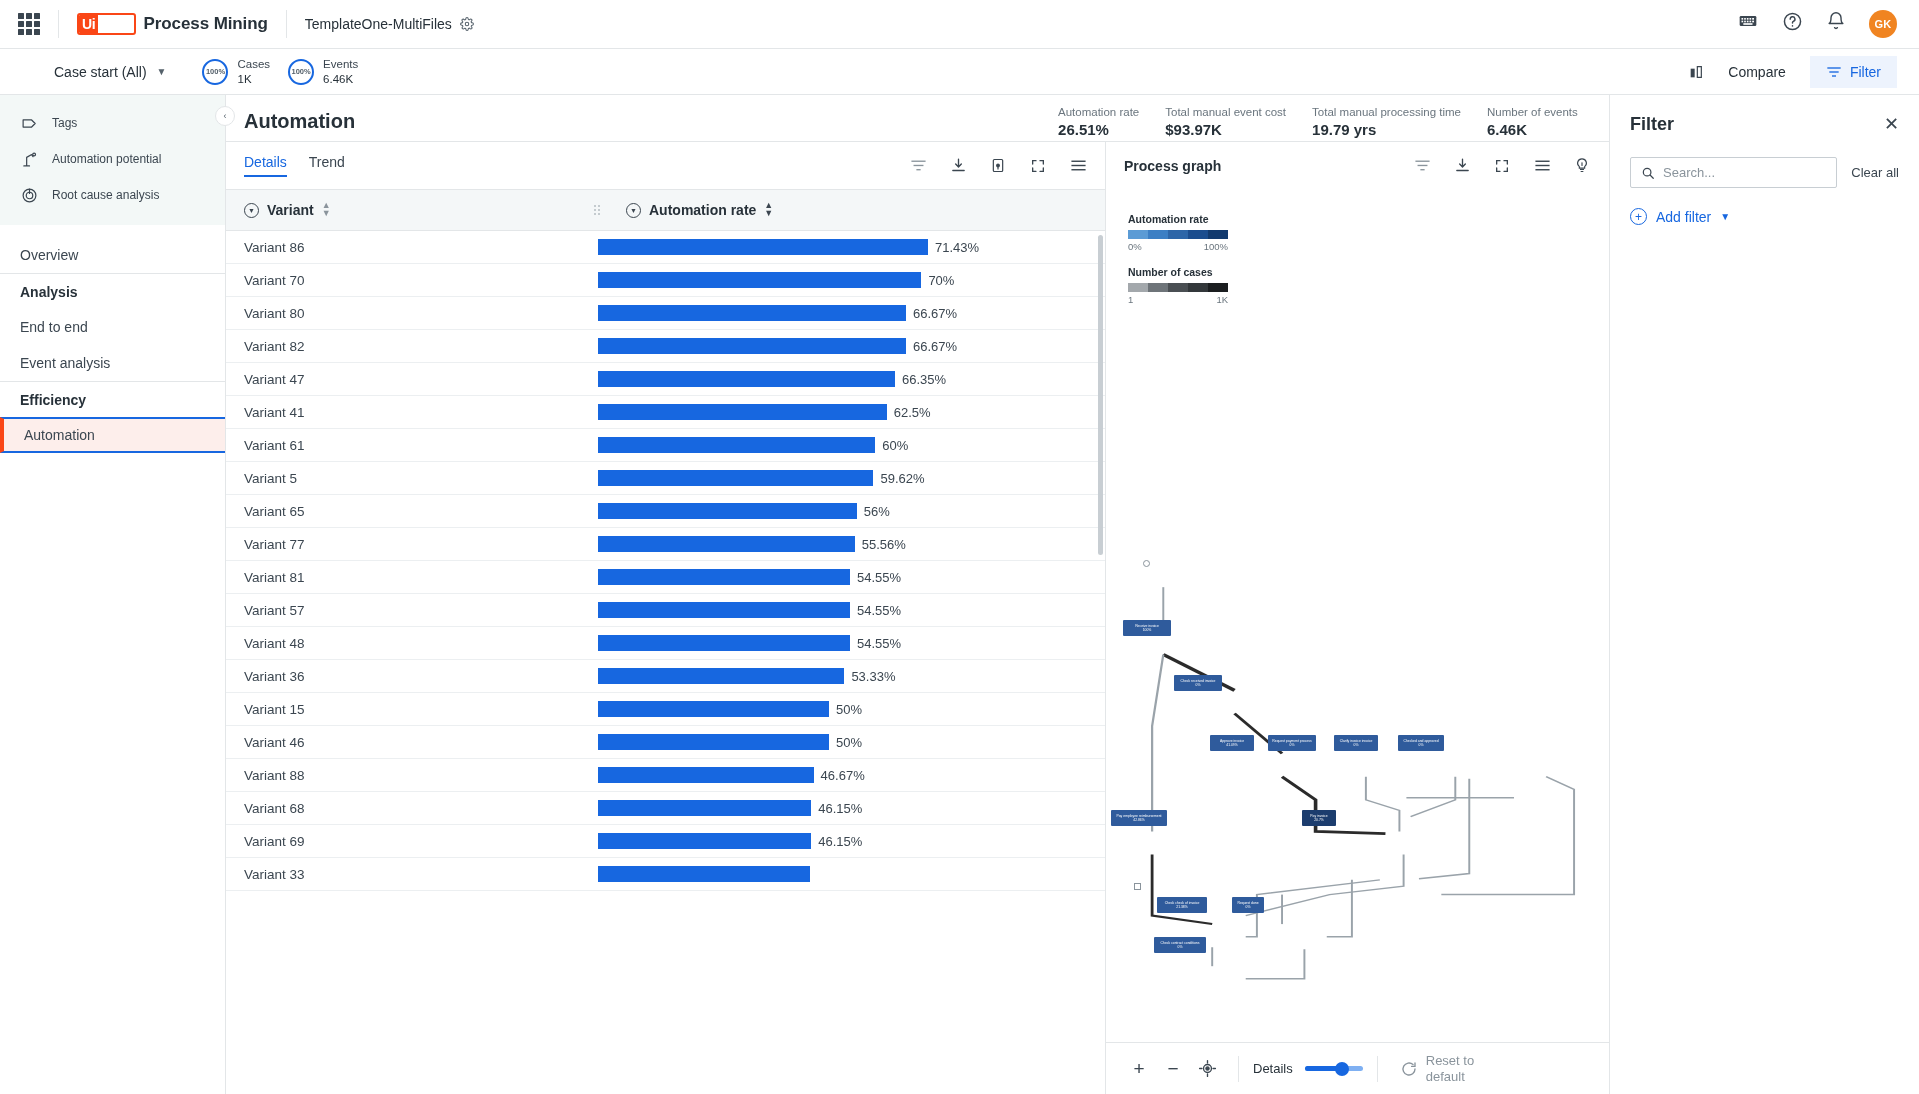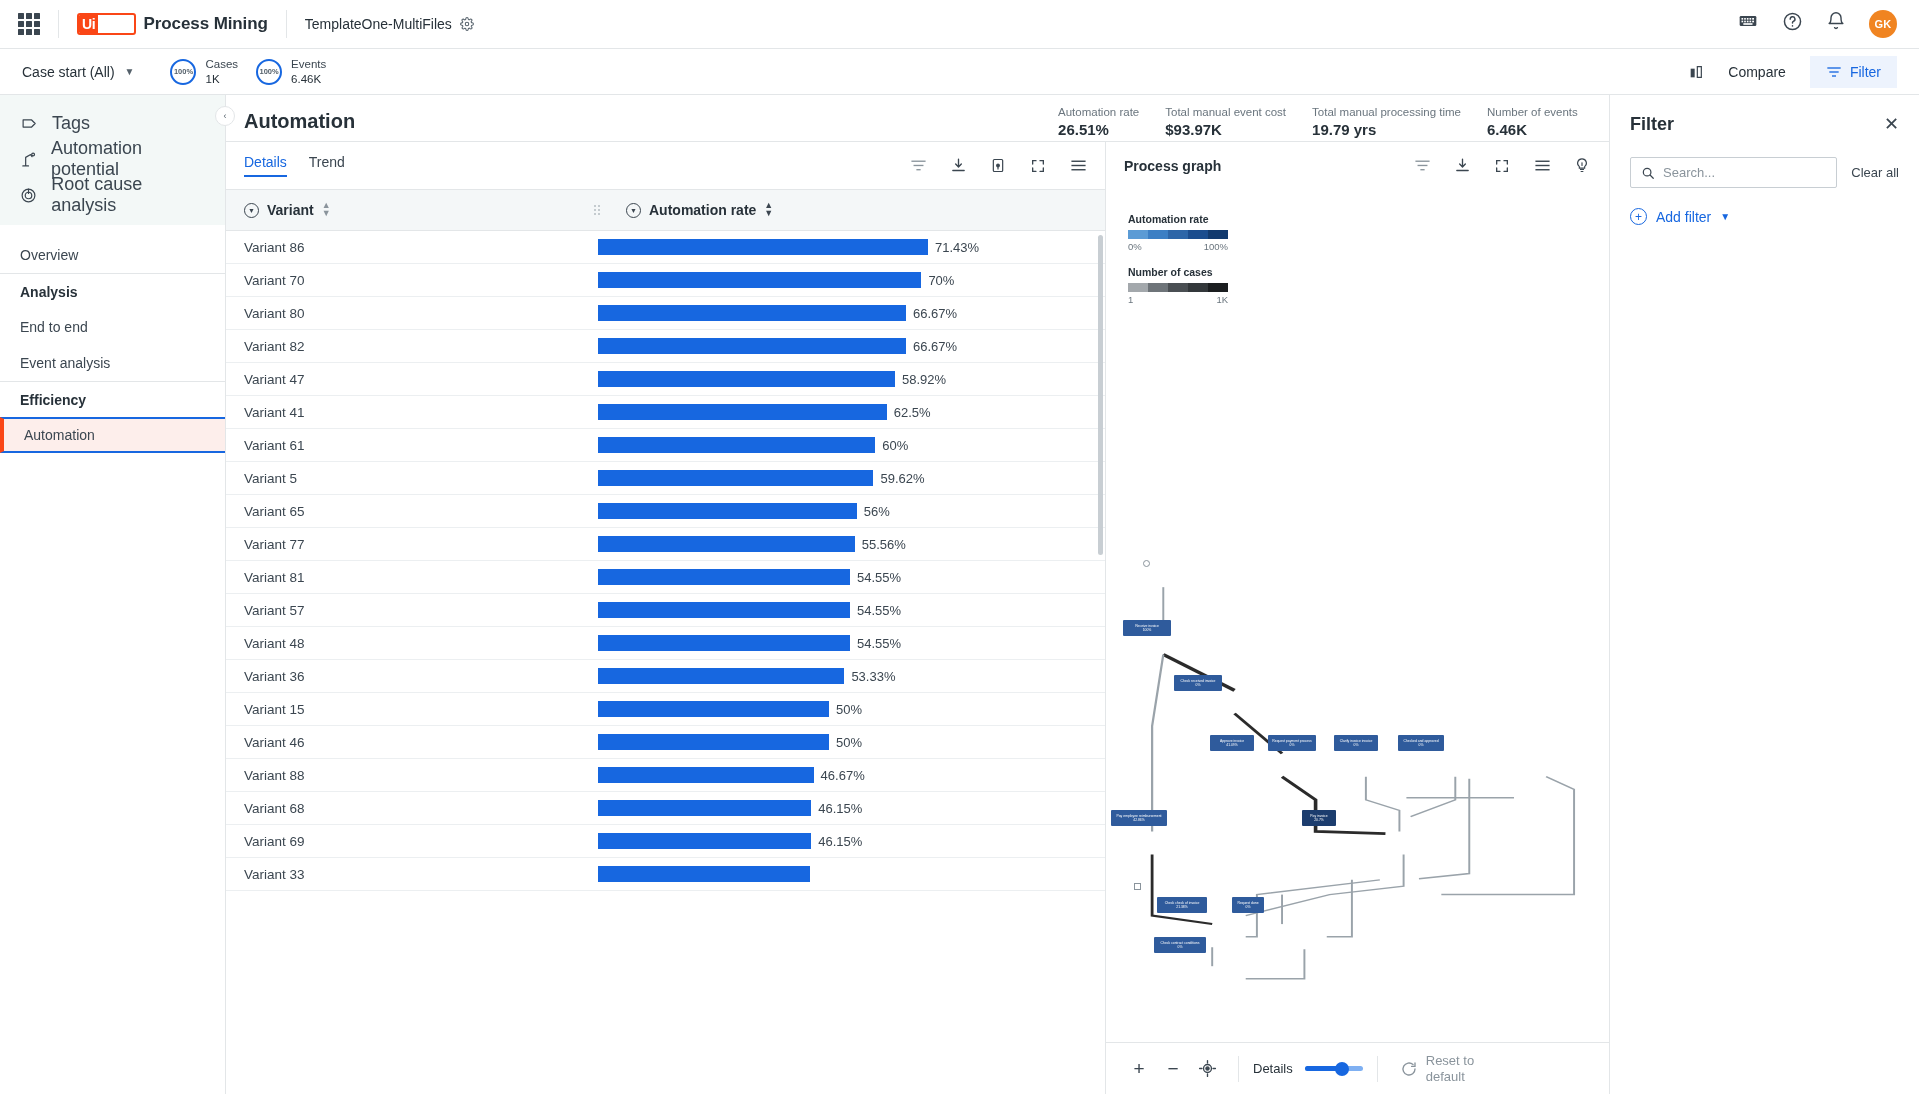--- a/index.html
+++ b/index.html
@@ -42,21 +42,21 @@
   .avatar { width:28px; height:28px; border-radius:50%; background:#f08421;
     color:#fff; font-size:11px; font-weight:700; display:flex;
     align-items:center; justify-content:center; cursor:pointer; letter-spacing:.3px;}
 
   
   .filterbar {
     height:46px; display:flex; align-items:center; gap:0;
     border-bottom:1px solid #e3e6e8; background:#fff; padding:0 22px 0 22px;
   }
   .casestart { font-size:14px; color:#273139; display:flex; align-items:center;
-    gap:10px; cursor:pointer; }
+    gap:10px; cursor:pointer;margin-left:32px; }
   .chev { font-size:10px; color:#55616b; }
   .kpi-mini { display:flex; align-items:center; gap:9px; margin-left:36px;}
   .donut { width:26px; height:26px; border-radius:50%;
     border:2.5px solid #1767e0; display:flex; align-items:center;
     justify-content:center; font-size:7.5px; color:#55616b; font-weight:600;}
   .kmini-txt { line-height:1.22; }
   .kmini-txt .l { font-size:11.5px; color:#3b4650; }
   .kmini-txt .v { font-size:11.5px; color:#273139; }
   .fb-right { margin-left:auto; display:flex; align-items:center; gap:14px;}
   .compare-btn { display:flex; align-items:center; gap:24px; font-size:14px;
@@ -65,21 +65,21 @@
     color:#1767e0; background:#edf3fd; padding:8px 16px; cursor:pointer; font-weight:400;}
 
   
   .body { display:flex; height: calc(1094px - 49px - 46px); }
 
   
   .sidebar { width:226px; flex:0 0 226px; background:#fff;
     border-right:1px solid #e3e6e8; position:relative; }
   .side-top { background:#f3f8f7; padding:10px 0 12px 0; }
   .side-item { display:flex; align-items:center; gap:14px; height:36px;
-    padding:0 20px; font-size:18px; color:#3b4650; cursor:pointer;}
+    padding:0 20px; font-size:12px; color:#3b4650; cursor:pointer;}
   .side-item .ico { width:18px; height:18px; display:flex; align-items:center;
     justify-content:center; color:#3b4650;}
   .side-plain { height:36px; display:flex; align-items:center; padding:0 20px;
     font-size:14px; color:#3b4650; cursor:pointer; }
   .side-head { height:36px; display:flex; align-items:center; padding:0 20px;
     font-size:14px; color:#273139; font-weight:700; border-top:1px solid #e3e6e8;}
   .side-active { height:36px; display:flex; align-items:center; padding:0 20px;
     font-size:14px; color:#3b4650; background:#fdeeeb;
     border-top:2px solid #1767e0; border-bottom:2px solid #1767e0;
     border-left:4px solid #fa4616; cursor:pointer;}
@@ -465,21 +465,21 @@
                 <div class="tc-name">Variant 82</div>
                 <div class="tc-bar">
                   <div class="bar" style="width: 308.009px; background: rgb(23, 103, 224);"></div>
                   <span class="barval">66.67%</span>
                 </div>
               </div>
               <div class="trow">
                 <div class="tc-name">Variant 47</div>
                 <div class="tc-bar">
                   <div class="bar" style="width: 297.014px; background: rgb(23, 103, 224);"></div>
-                  <span class="barval">58.92%</span>
+                  <span class="barval">66.35%</span>
                 </div>
               </div>
               <div class="trow">
                 <div class="tc-name">Variant 41</div>
                 <div class="tc-bar">
                   <div class="bar" style="width: 288.744px; background: rgb(23, 103, 224);"></div>
                   <span class="barval">62.5%</span>
                 </div>
               </div>
               <div class="trow">

